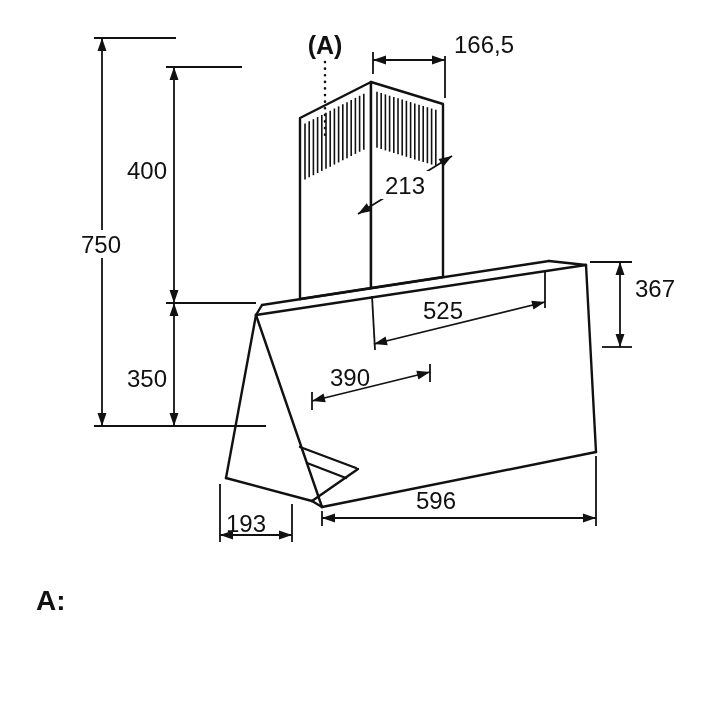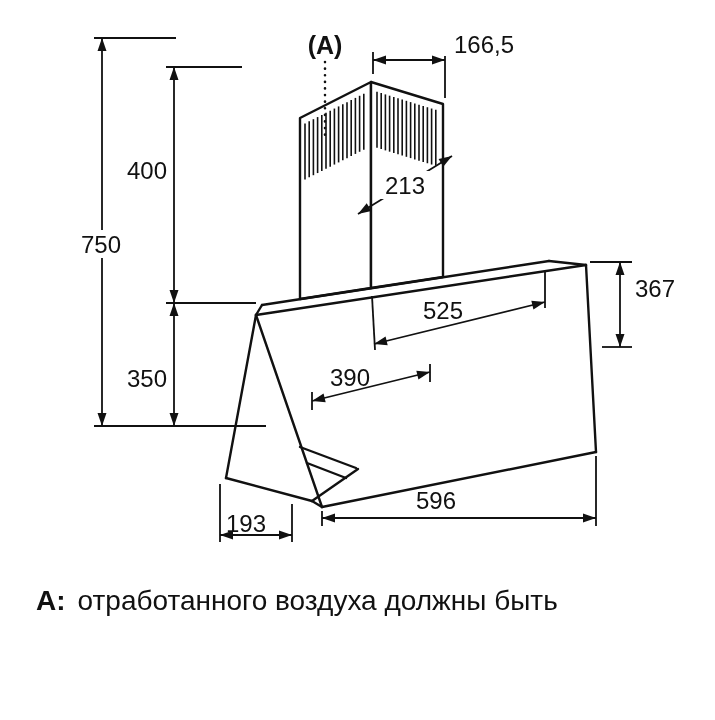--- a/index.html
+++ b/index.html
@@ -133,16 +133,15 @@
         <text x="350" y="377" text-anchor="middle" dominant-baseline="central" font-size="24" font-weight="normal">390</text>
         <text x="655" y="288" text-anchor="middle" dominant-baseline="central" font-size="24" font-weight="normal">367</text>
         <text x="436" y="500" text-anchor="middle" dominant-baseline="central" font-size="24" font-weight="normal">596</text>
         <text x="246" y="523" text-anchor="middle" dominant-baseline="central" font-size="24" font-weight="normal">193</text>
       </g>
     </svg>
 
   <div class="note">
     <span class="note-prefix">A:</span>
     <div class="note-lines">
-      <div class="note-line">отработанного воздуха должны быть</div>
     </div>
   </div>
 </div>
 
 </body></html>

